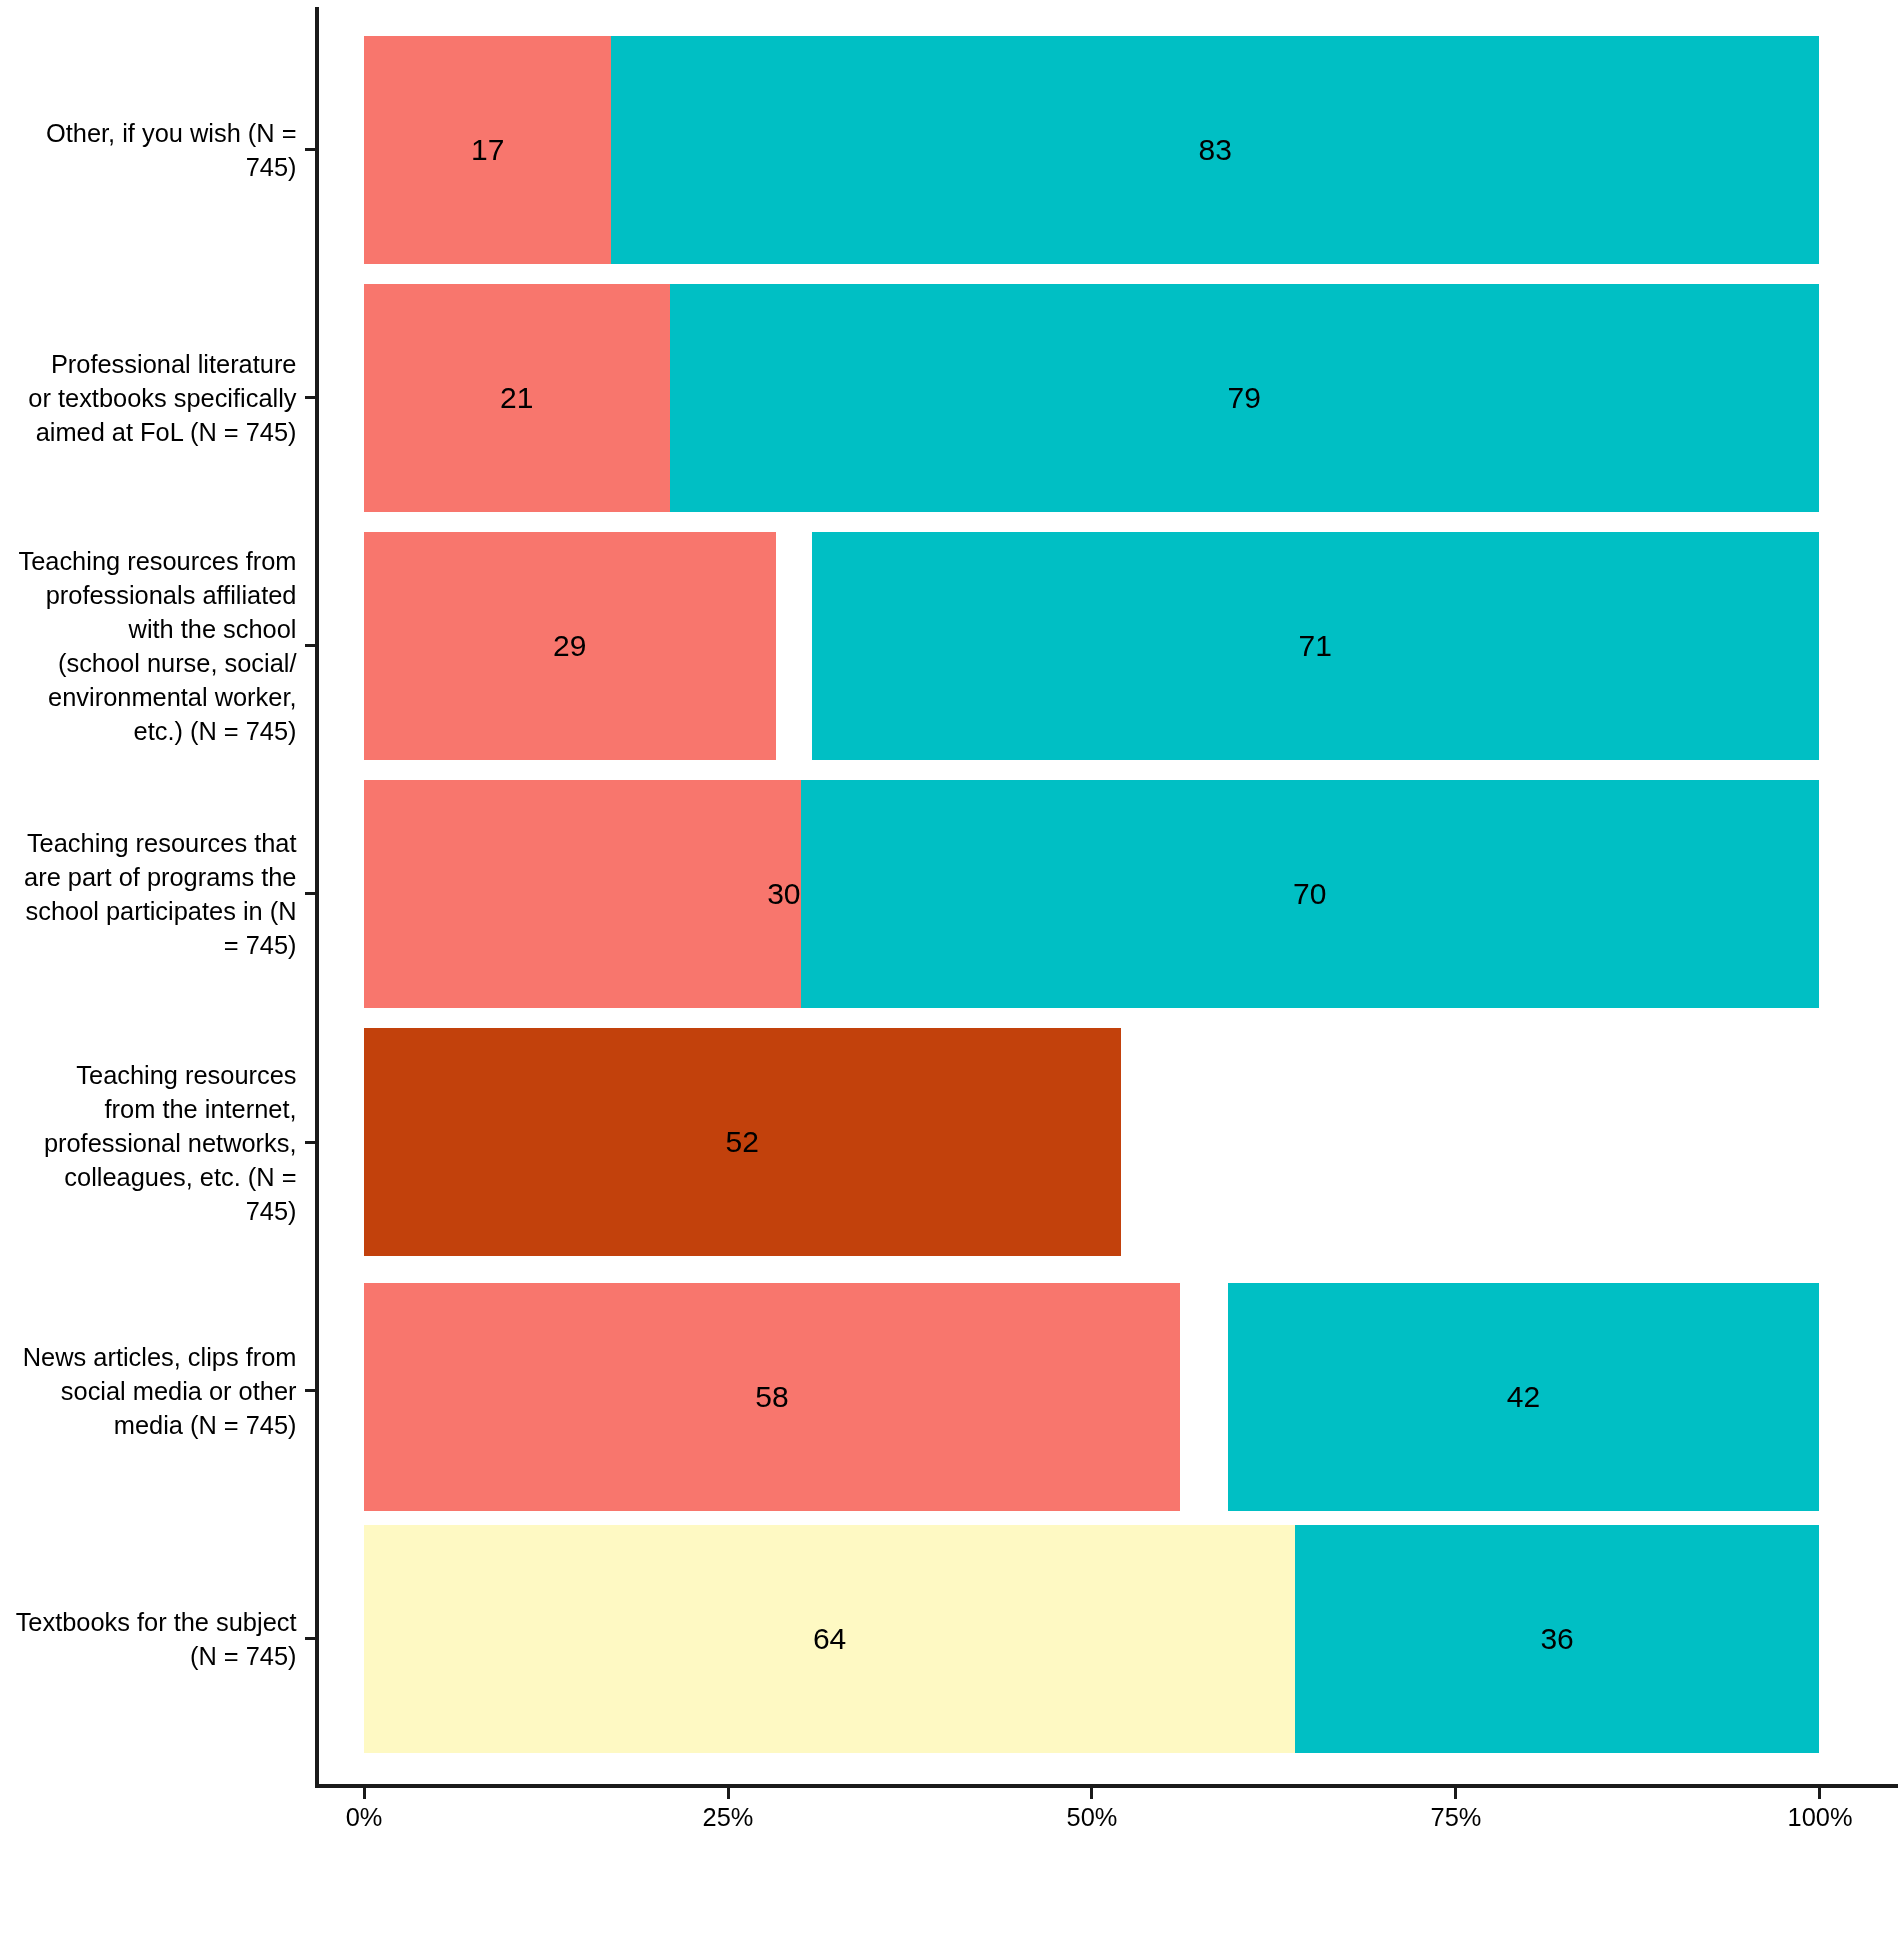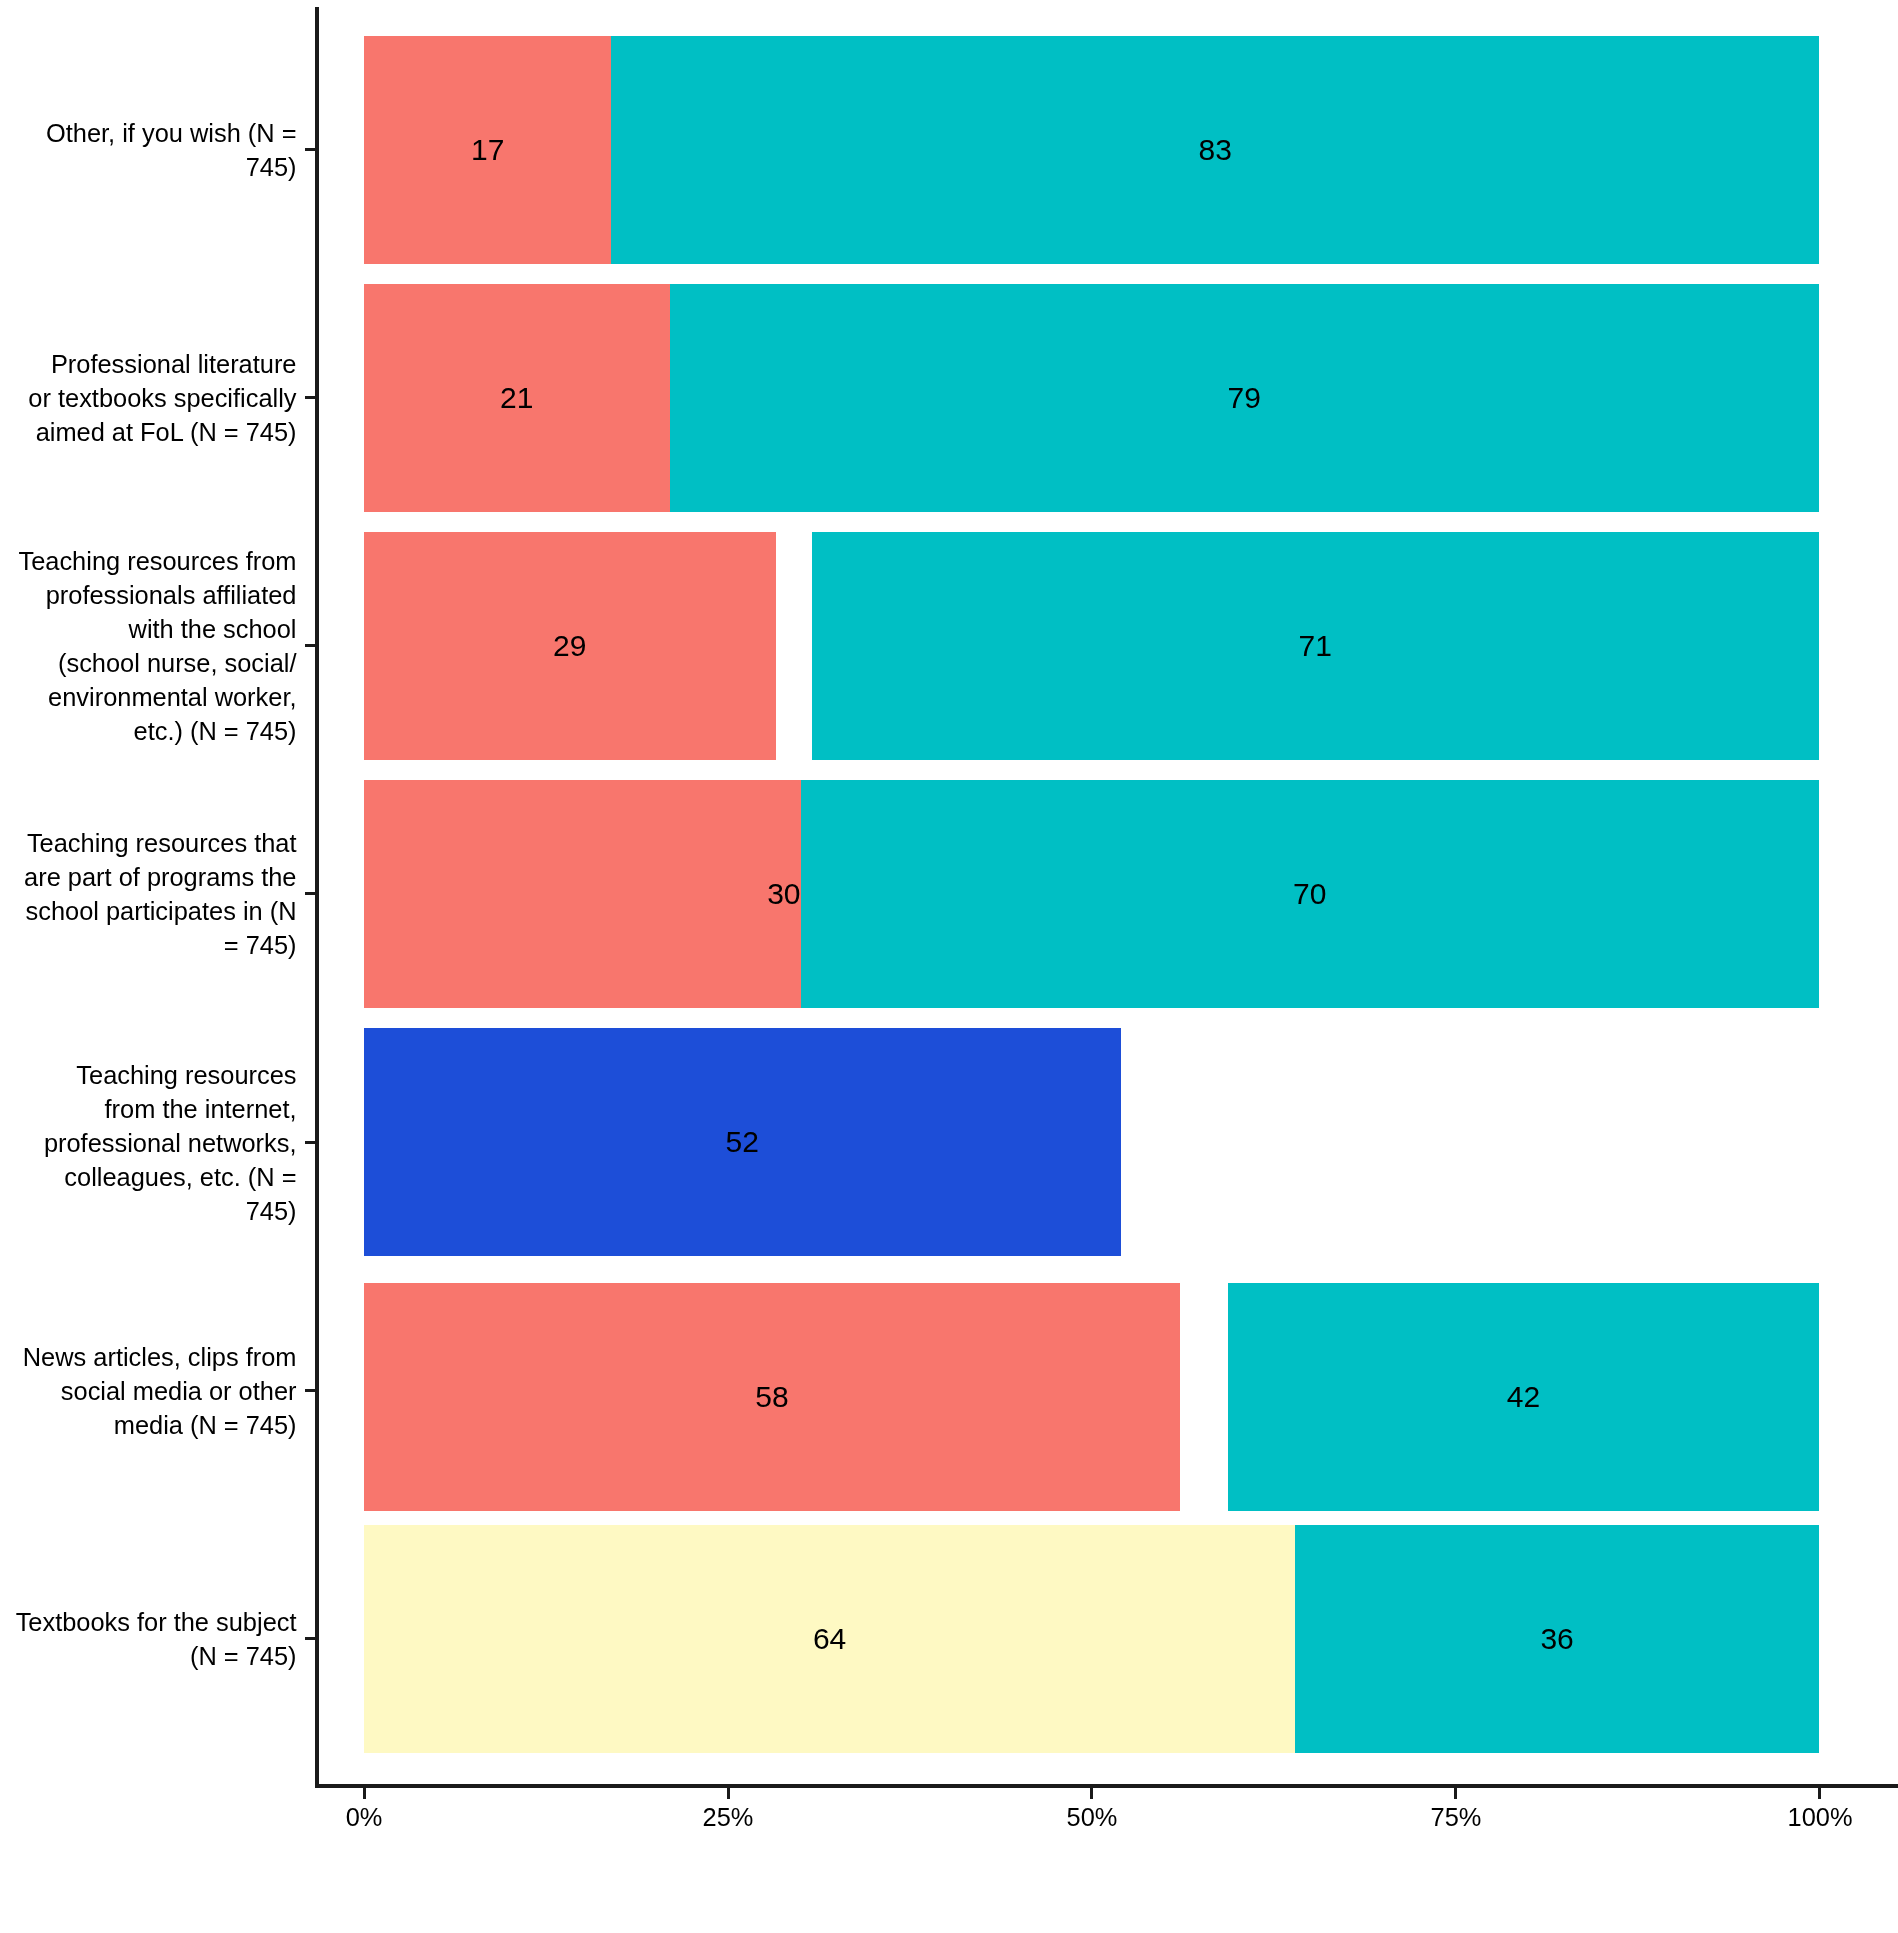--- a/index.html
+++ b/index.html
@@ -212,21 +212,21 @@
       </div>
       <div class="bar-row" style="top: 780px; height: 228px;">
         <div class="seg" style="width: 30%; background: rgb(248, 118, 109); justify-content: flex-end;">
           <span class="seg-label">30</span>
         </div>
         <div class="seg" style="width: 70%; background: rgb(0, 191, 196);">
           <span class="seg-label">70</span>
         </div>
       </div>
       <div class="bar-row" style="top: 1028px; height: 228px;">
-        <div class="seg" style="width: 52%; background: #1d4ed8;">
+        <div class="seg" style="width: 52%; background: #c2410c;">
           <span class="seg-label">52</span>
         </div>
       </div>
       <div class="bar-row" style="top: 1283px; height: 228px;">
         <div class="seg" style="width: 58%; background: rgb(248, 118, 109);">
           <span class="seg-label">58</span>
         </div>
         <div class="seg" style="width: 42%; background: rgb(0, 191, 196); margin-left: 48px;">
           <span class="seg-label">42</span>
         </div>

